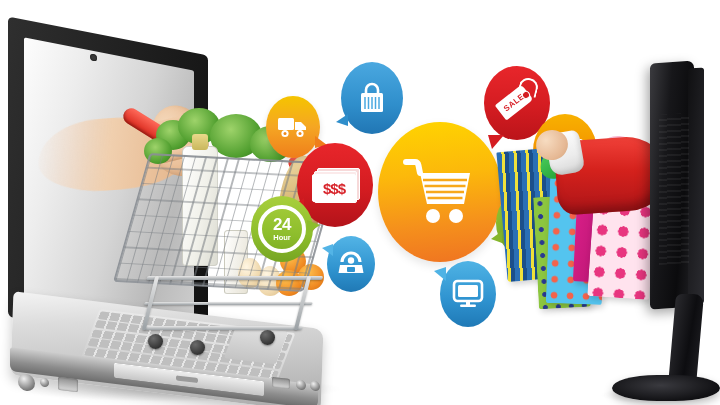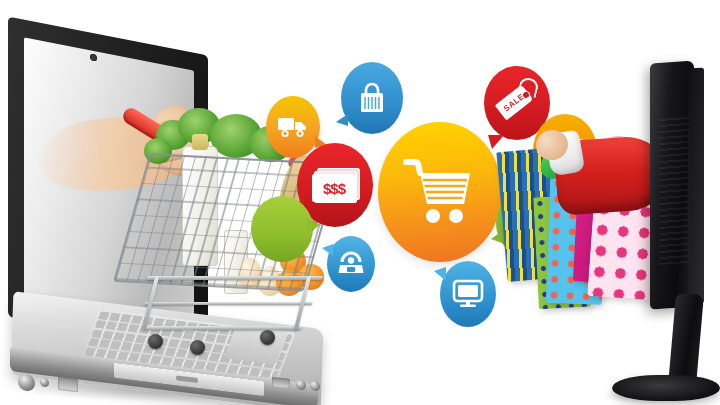--- a/index.html
+++ b/index.html
@@ -306,20 +306,24 @@
       <div class="c1"></div>
         <div class="c2"></div>
       <div class="c3">
           <span>$$$</span>
         </div>
     </div>
     <span class="tail" style="left:-6px;bottom:16px;border-right:13px solid #d41c21;border-top:9px solid transparent;border-bottom:4px solid transparent;"></span>
   </div>
 
   <div class="bub bubble-24">
+    <div class="h24">
+      <span class="n">24</span>
+      <span class="u">Hour</span>
+    </div>
     <span class="tail" style="right:-7px;top:24px;border-left:13px solid #8dbd2c;border-top:5px solid transparent;border-bottom:9px solid transparent;"></span>
   </div>
 
   <div class="bub bubble-phone">
     <svg class="ic" width="28" height="26" viewBox="0 0 28 26">
       <path d="M5 11a9 9 0 0 1 18 0" fill="none" stroke="#fff" stroke-width="3.2"></path>
       <circle cx="14" cy="9.5" r="3.2" fill="#fff"></circle>
       <path d="M3 14h22l1.5 8H1.5z" fill="#fff"></path>
       <rect x="10" y="16" width="8" height="5" rx="1" fill="#2f93cf"></rect>
     </svg>

